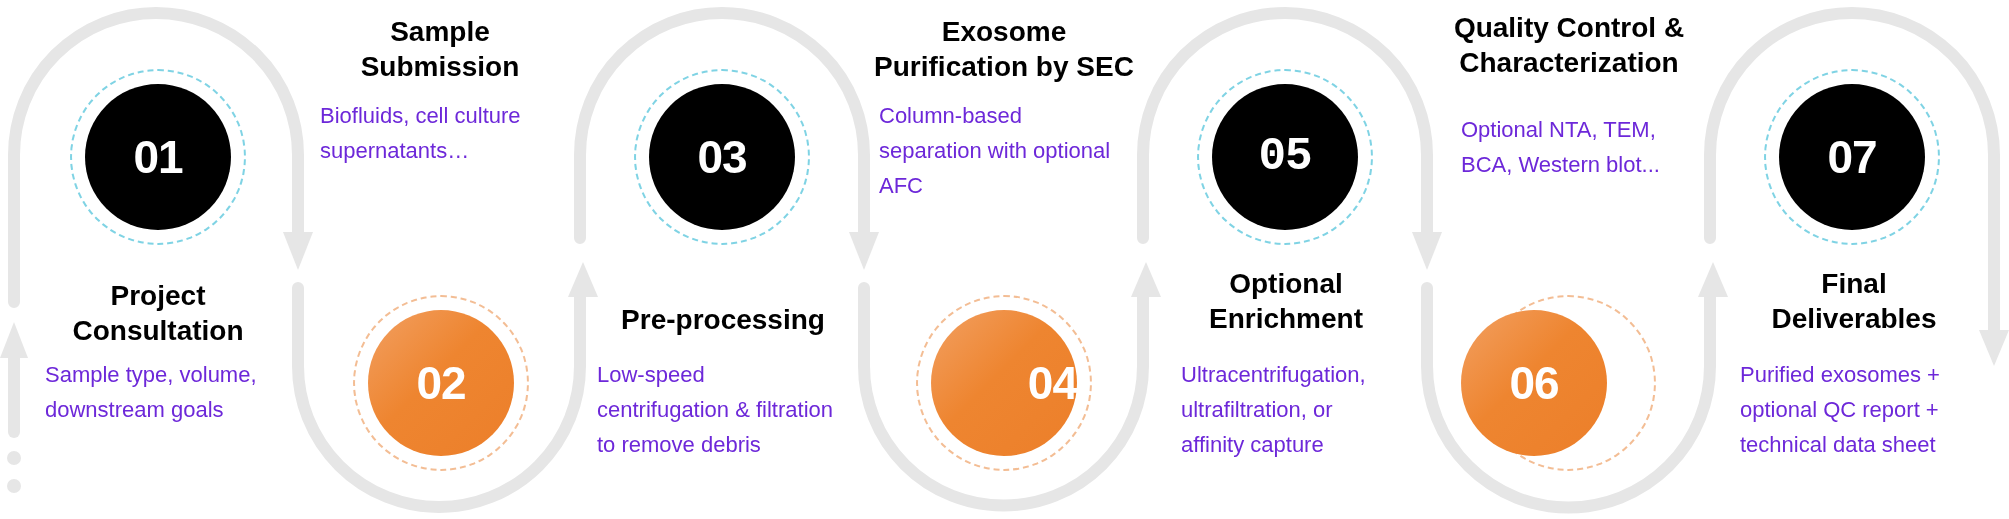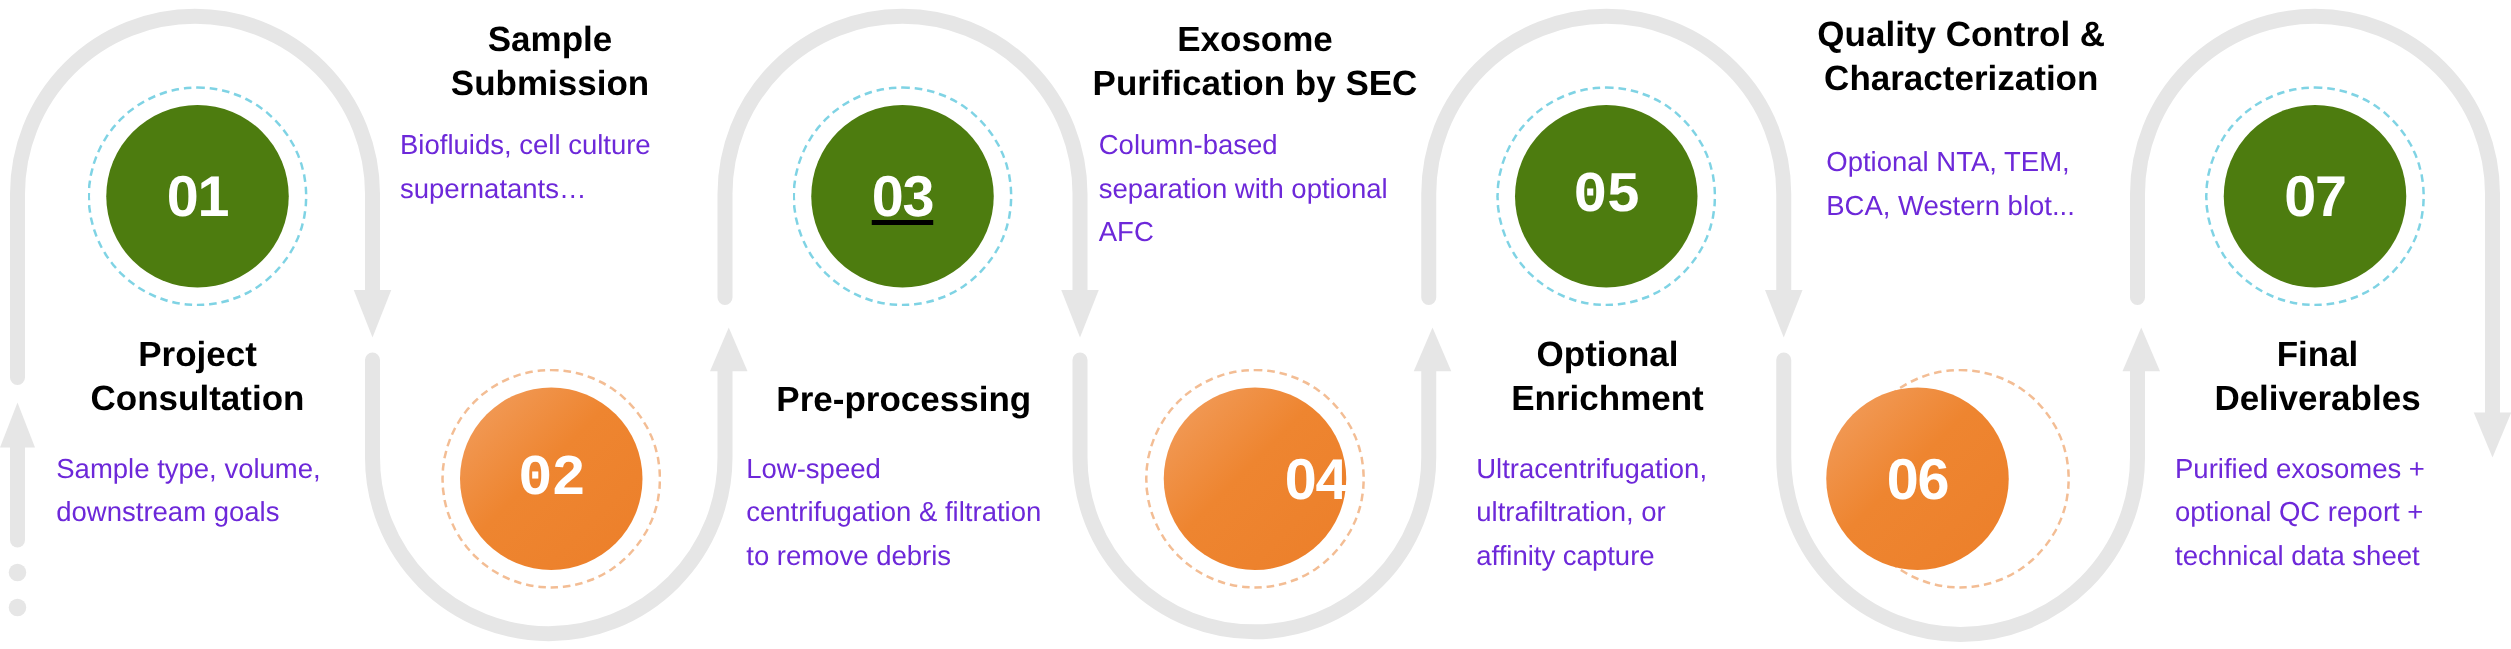--- a/index.html
+++ b/index.html
@@ -1,21 +1,21 @@
 <!DOCTYPE html>
 <html><head>
 <meta charset="utf-8">
 <style>
   html, body { margin:0; padding:0; background:#ffffff; }
   body { width:2009px; height:519px; position:relative; overflow:hidden;
          font-family:"Liberation Sans", "DejaVu Sans", sans-serif; }
   #track { position:absolute; left:0; top:0; }
   .step-circle { position:absolute; width:146px; height:146px; border-radius:50%;
                  display:flex; align-items:center; justify-content:center; }
-  .step-circle.teal { background:#4d7c0f; }
+  .step-circle.teal { background:#000000; }
   .step-circle.orange { background:linear-gradient(135deg, #F2A062 0%, #EE8530 45%, #EC7F2A 100%); }
   .step-num { color:#ffffff; font-weight:bold; font-size:46px; letter-spacing:-1px; }
   .ring { position:absolute; width:176px; height:176px; border-radius:50%; box-sizing:border-box; }
   .ring.teal { border:2px dashed #7FD3E4; }
   .ring.orange { border:2px dashed #F3BD94; }
   .title { position:absolute; text-align:center; font-weight:bold; font-size:28px;
            line-height:35px; color:#000000; }
   .desc { position:absolute; text-align:left; font-size:22px; line-height:35px; color:#6d28d9; }
   .desc span, .title span { display:block; white-space:nowrap; }
 </style>
@@ -54,31 +54,31 @@
     <polygon points="1412,232 1442,232 1427,270"></polygon>
     <polygon points="1713,262 1698,297 1728,297"></polygon>
     <polygon points="1979,330 2009,330 1994,366"></polygon>
   </g>
 </svg>
 
 <div class="ring teal" style="left:70px; top:69px;"></div>
 <div class="step-circle teal" style="left:85px; top:84px;">
   <span class="step-num">01</span>
 </div>
-<div class="title" style="left:20px; width:276px; top:266px;">
+<div class="title" style="left:20px; width:276px; top:278px;">
   <span>Project</span>
   <span>Consultation</span>
 </div>
 <div class="desc" style="left:45px; top:357px;">
   <span>Sample type, volume,</span>
   <span>downstream goals</span>
 </div>
 
 <div class="ring orange" style="left:353px; top:295px;"></div>
-<div class="step-circle orange" style="left:368px; top:310px;font-family:Liberation Mono, monospace;">
+<div class="step-circle orange" style="left:368px; top:310px;">
   <span class="step-num">02</span>
 </div>
 <div class="title" style="left:300px; width:280px; top:14px;">
   <span>Sample</span>
   <span>Submission</span>
 </div>
 <div class="desc" style="left:320px; top:98px;">
   <span>Biofluids, cell culture</span>
   <span>supernatants…</span>
 </div>

